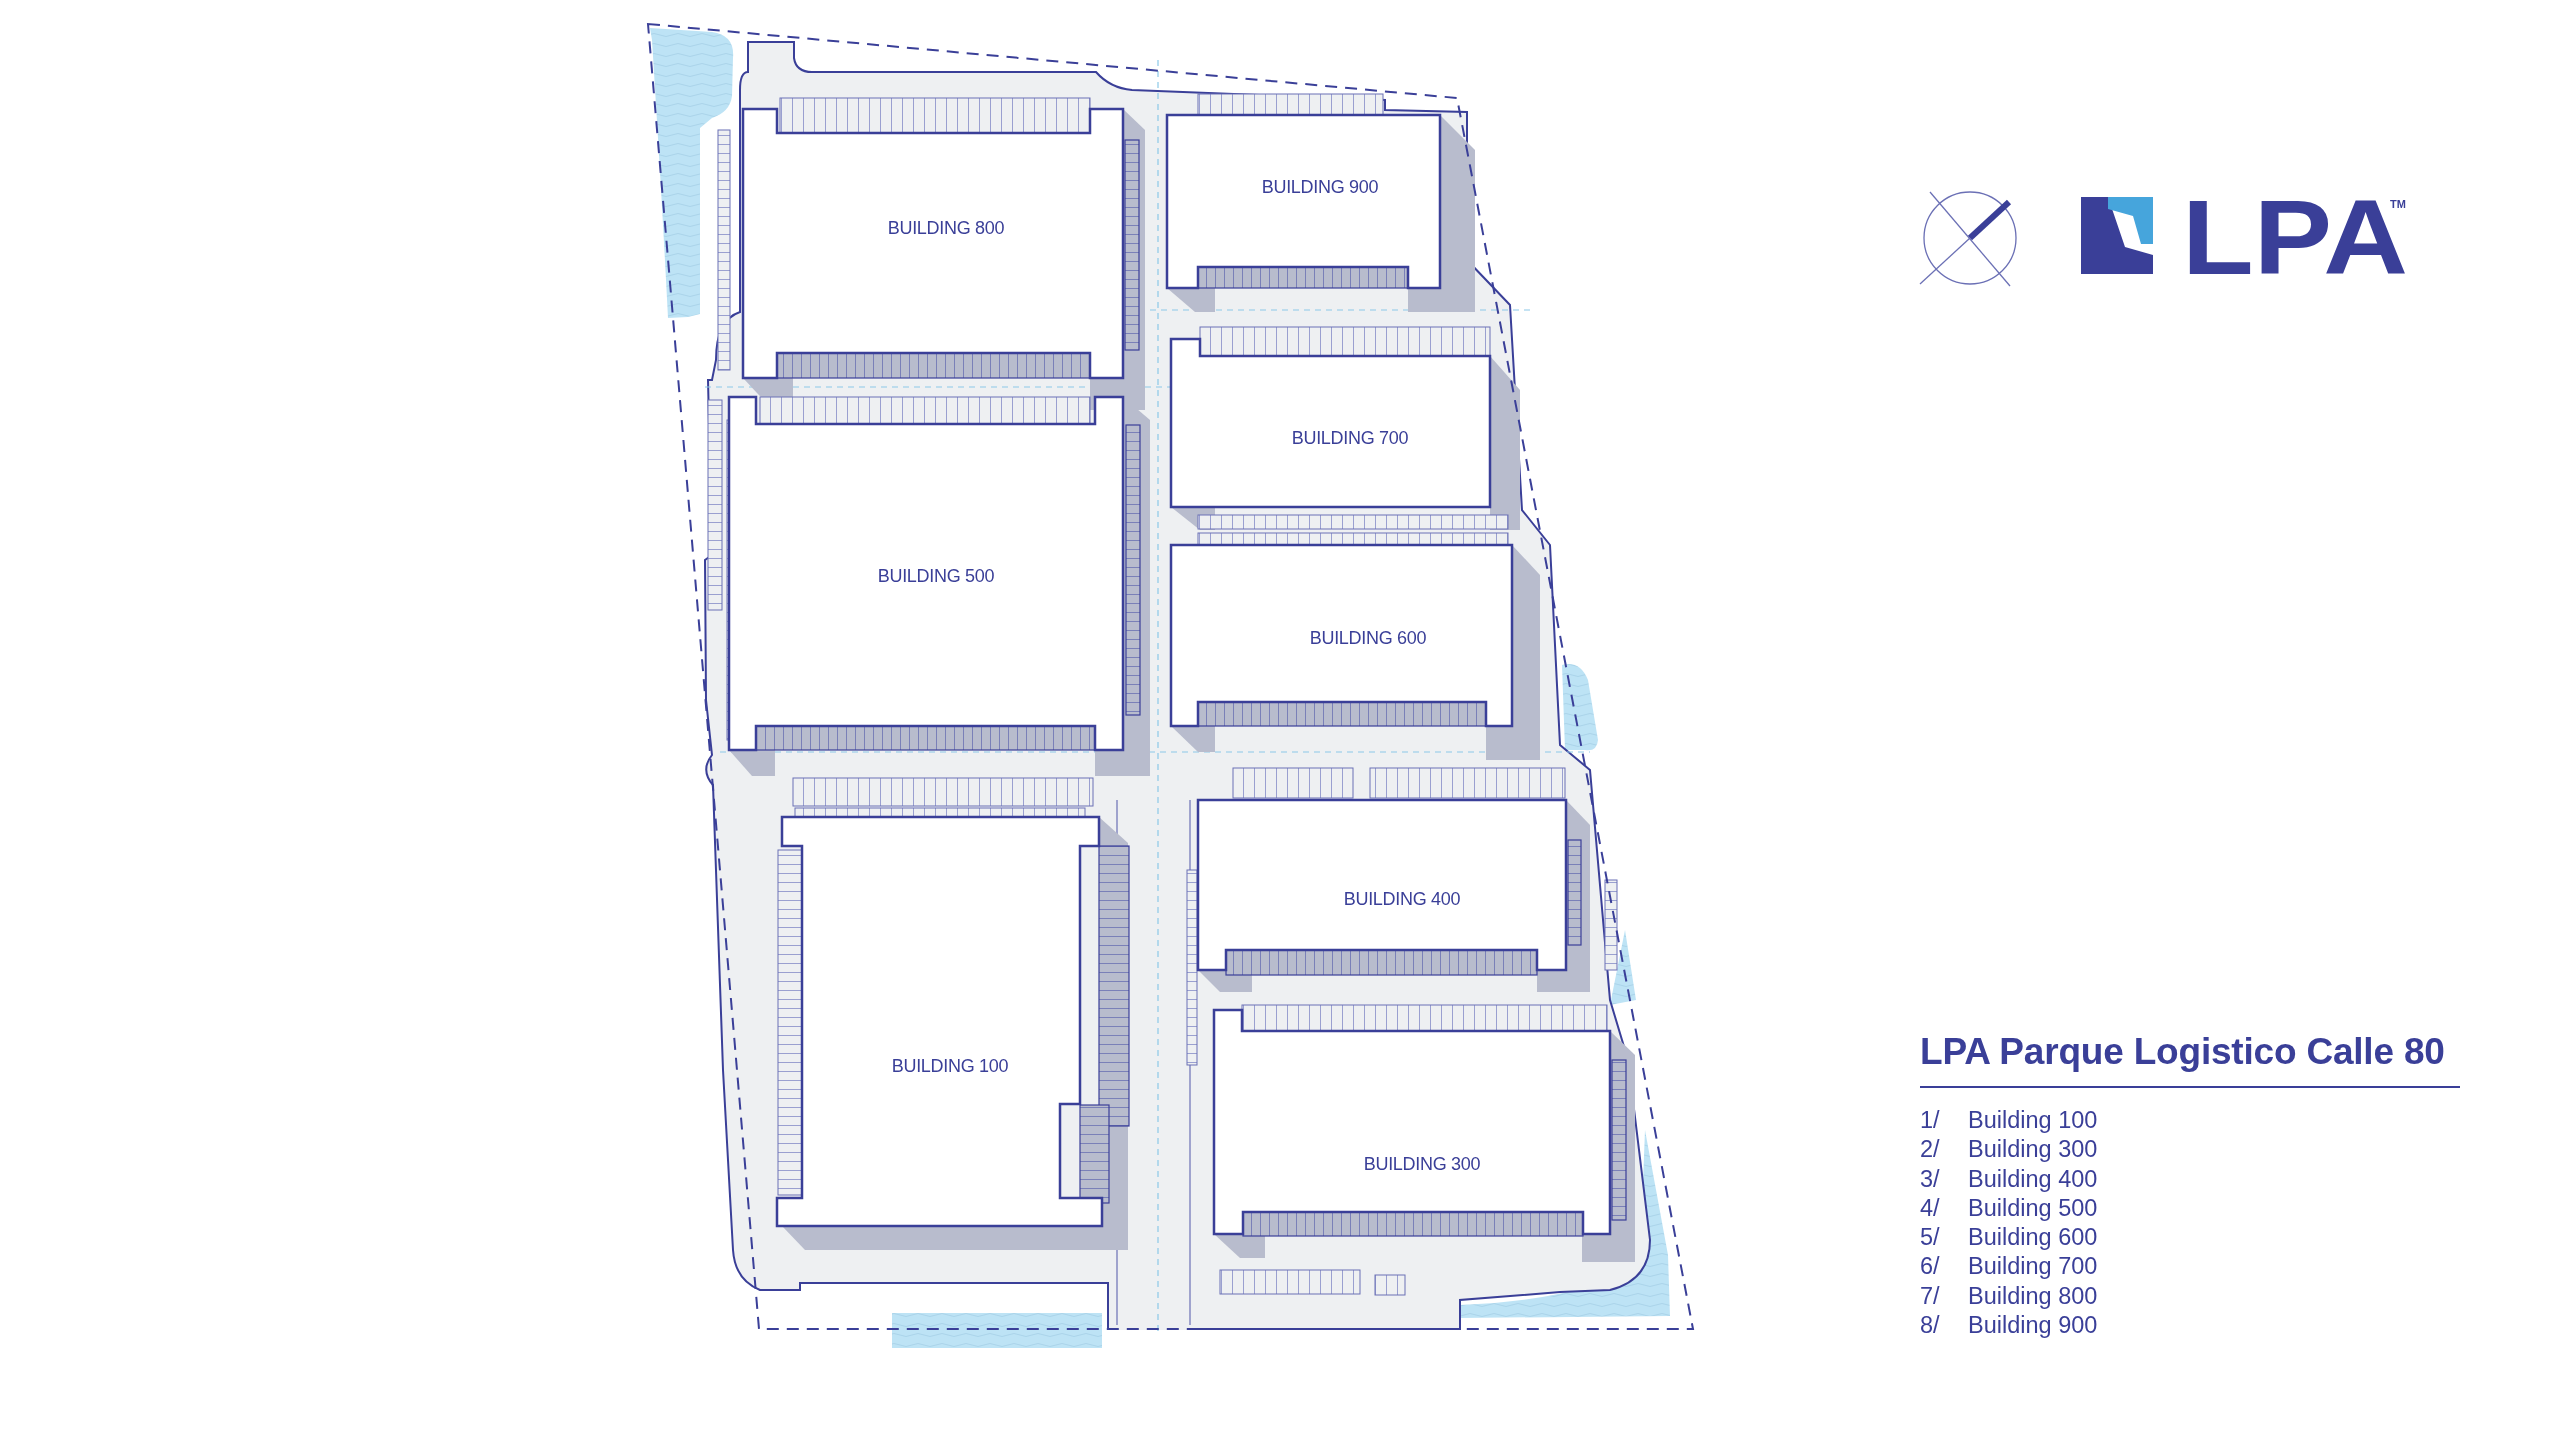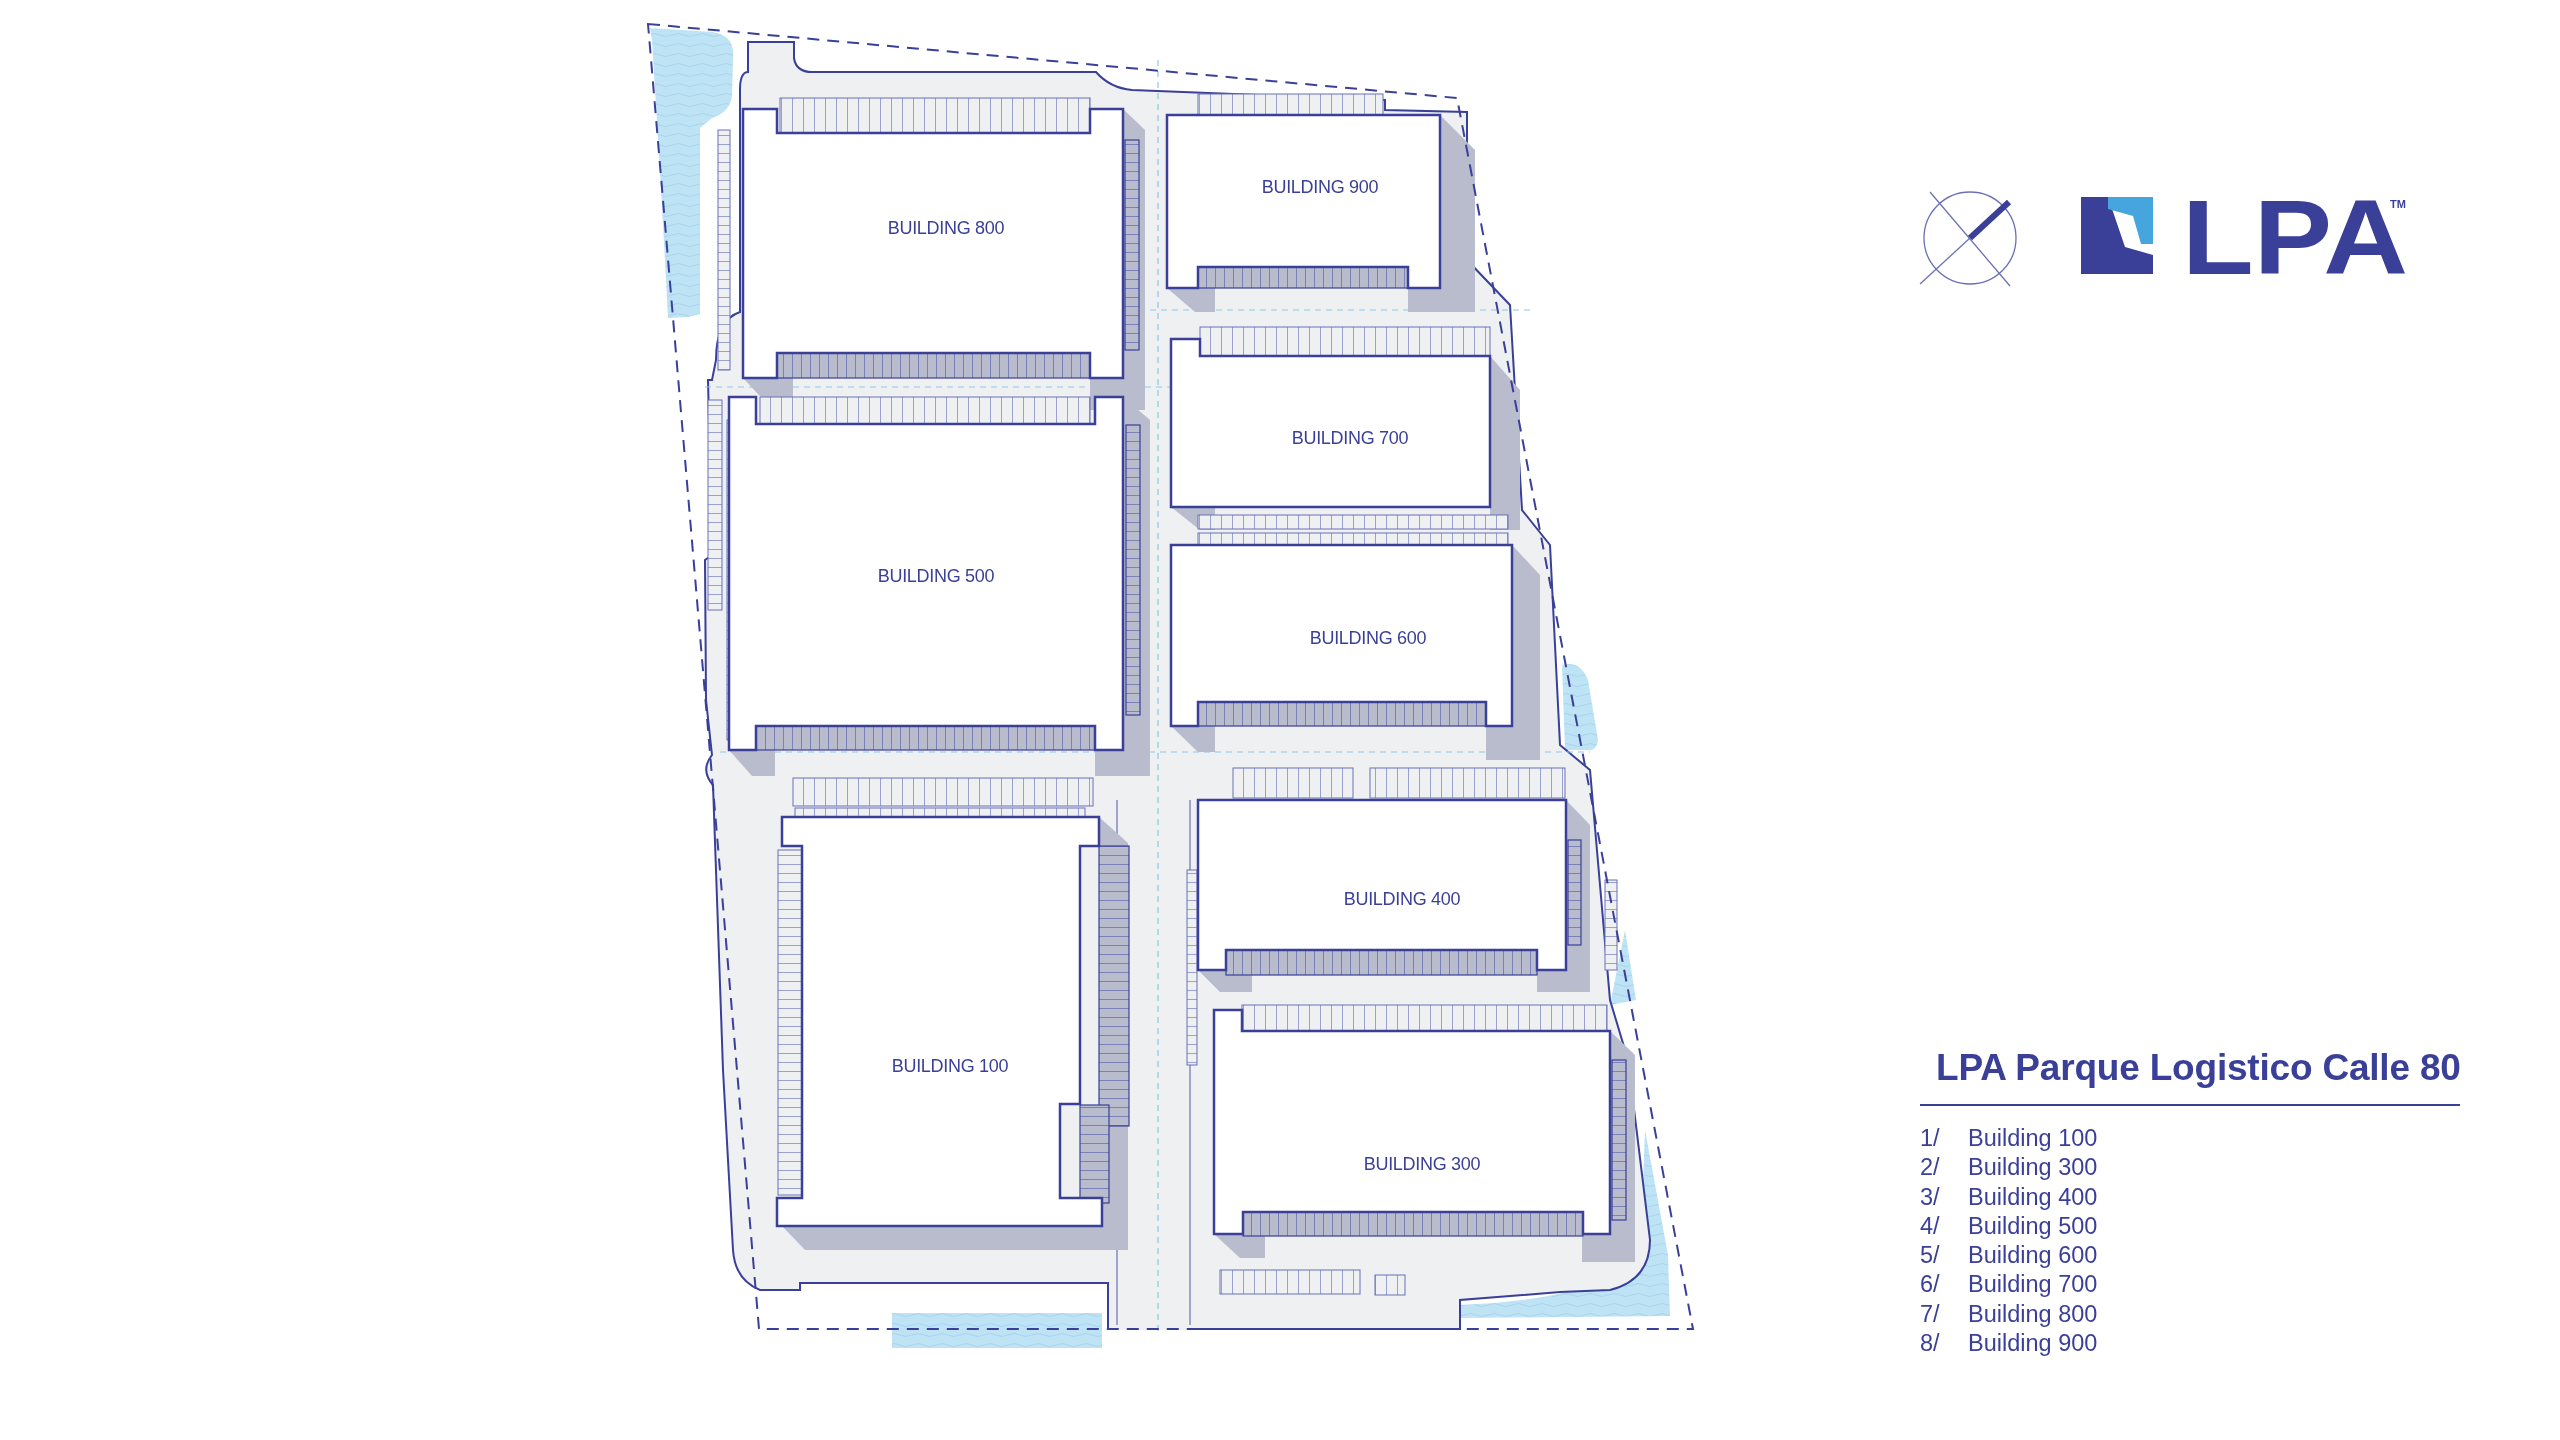--- a/index.html
+++ b/index.html
@@ -3,21 +3,21 @@
 <meta charset="utf-8">
 <style>
   html, body { margin:0; padding:0; background:#ffffff; }
   body { width:2560px; height:1440px; position:relative; overflow:hidden;
          font-family:"Liberation Sans", sans-serif; color:#3a3f98; }
   #siteplan { position:absolute; left:0; top:0; width:2560px; height:1440px; }
   .bldg-label { font-family:"Liberation Sans", sans-serif; font-size:18px; fill:#3a3f98; letter-spacing:-0.3px; }
   #compass { position:absolute; left:1918px; top:186px; width:104px; height:104px; }
   #brand { position:absolute; left:2078px; top:190px; width:360px; height:90px; }
   .legend { position:absolute; left:1920px; top:1032px; width:545px; }
-  .legend-title { font-size:37px; line-height:40px; color:#3a3f98; margin:16px; white-space:nowrap; letter-spacing:-0.2px; }
+  .legend-title { font-size:37px; line-height:40px; color:#3a3f98; margin:0; white-space:nowrap; letter-spacing:-0.2px; }
   .legend-rule { height:2px; background:#3a3f98; margin-top:14px; width:540px; }
   .legend-list { list-style:none; margin:18px 0 0 0; padding:0; }
   .legend-item { display:flex; font-size:23.5px; line-height:29.3px; color:#3a3f98; }
   .legend-num { width:48px; }
   .legend-name { }
 </style>
 </head>
 <body>
 
 <svg id="siteplan" viewBox="0 0 2560 1440" xmlns="http://www.w3.org/2000/svg">

